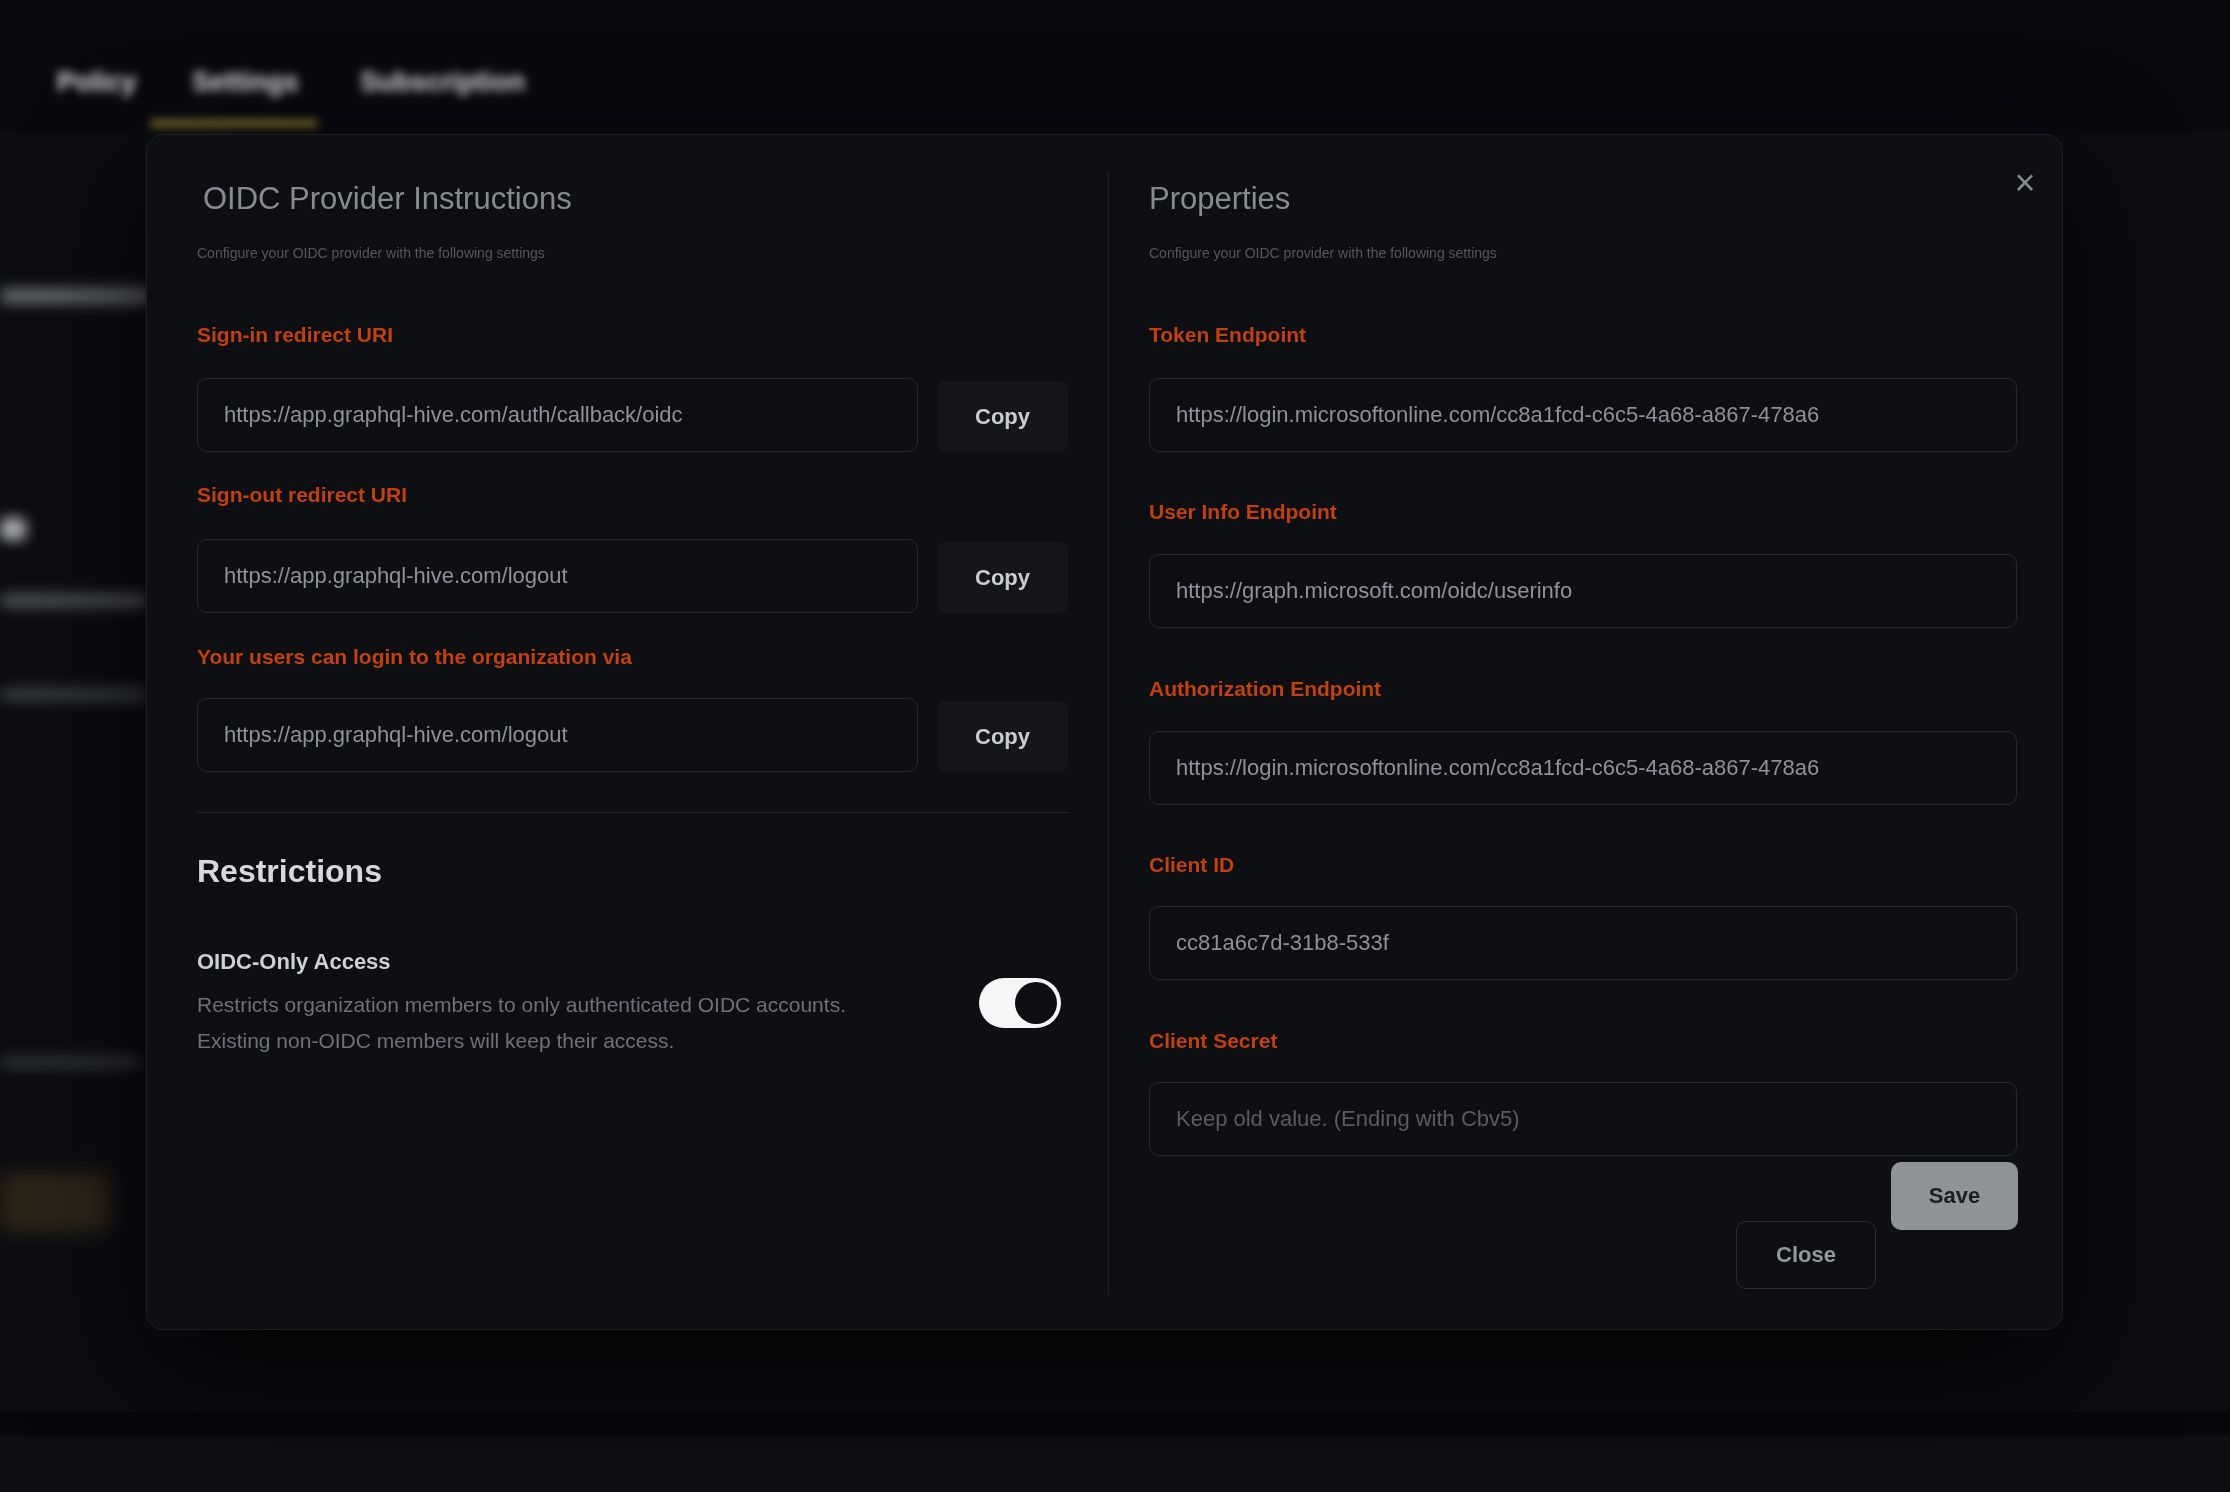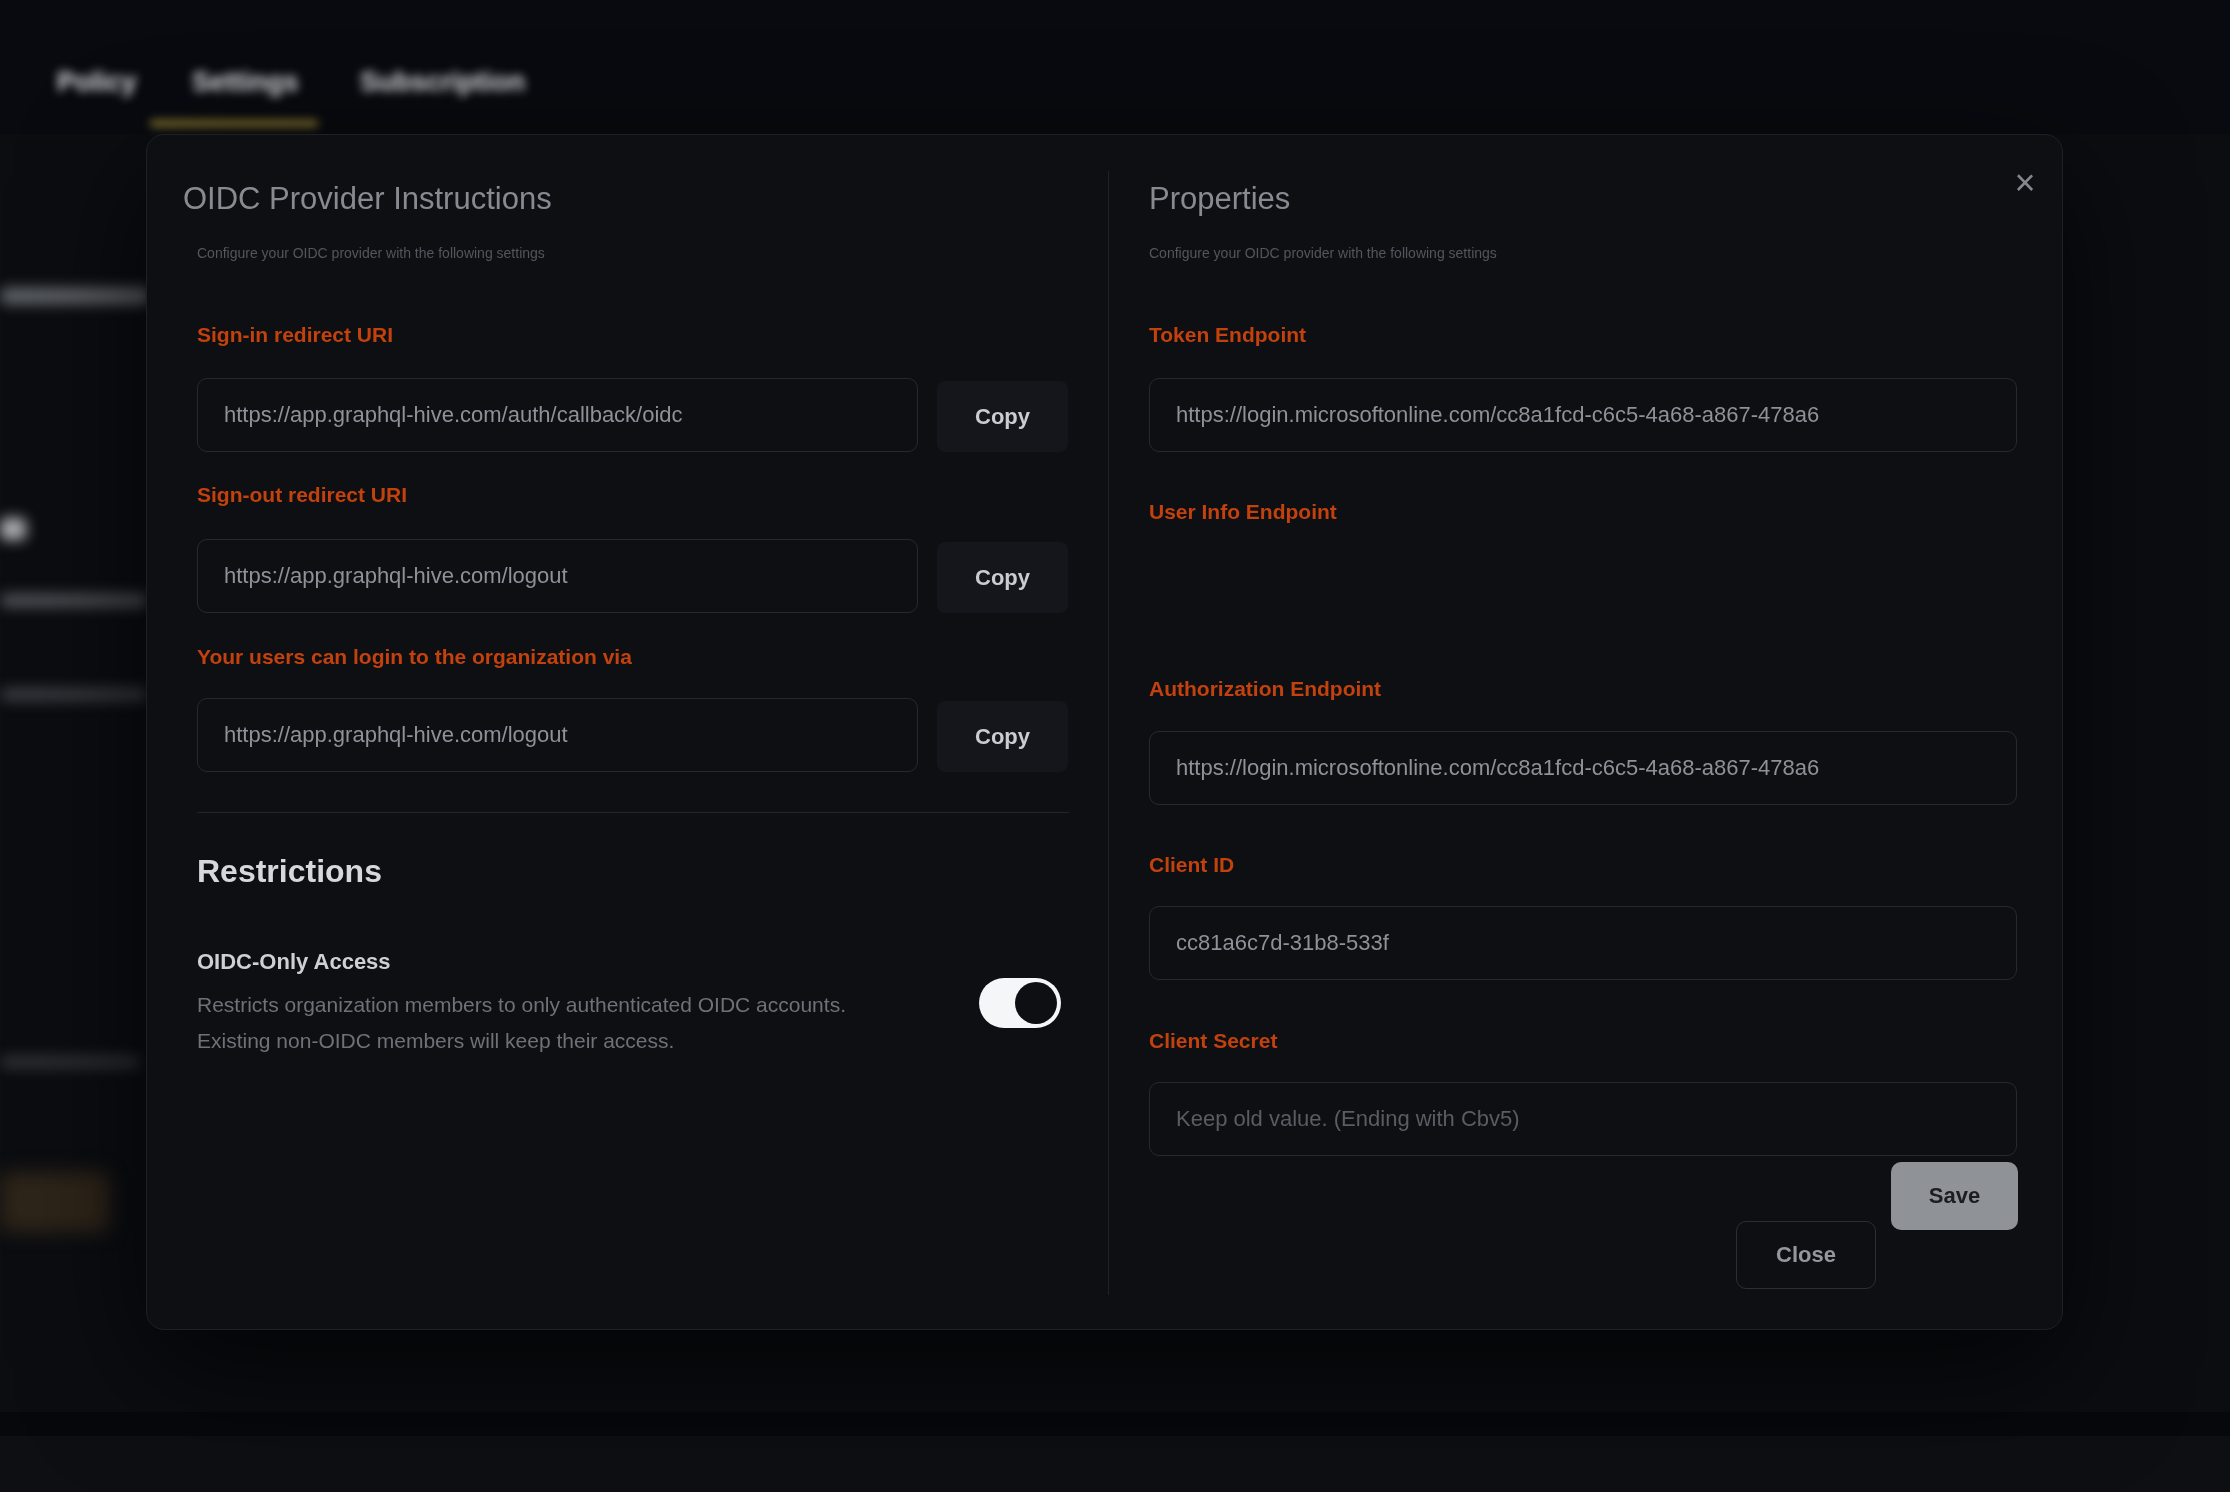--- a/index.html
+++ b/index.html
@@ -87,21 +87,21 @@
 
 <div class="abs footer-strip"></div>
 <div class="abs footer-below"></div>
 
 <div class="abs modal">
 
   <div class="abs x-icon" style="left:1856px; top:26px;">×</div>
 
   <div class="abs v-divider"></div>
 
-  <div class="abs section-title" style="left:36px; top:46px;">OIDC Provider Instructions</div>
+  <div class="abs section-title" style="left:56px; top:46px;">OIDC Provider Instructions</div>
   <div class="abs section-sub" style="left:50px; top:110px;">Configure your OIDC provider with the following settings</div>
 
   <div class="abs field-label" style="left:50px; top:188px;">Sign-in redirect URI</div>
   <input class="abs url-input" style="left: 50px; top: 243px; width: 721px;" readonly="" value="https://app.graphql-hive.com/auth/callback/oidc">
   <button class="abs copy-btn" style="left:790px; top:246px;">Copy</button>
 
   <div class="abs field-label" style="left:50px; top:348px;">Sign-out redirect URI</div>
   <input class="abs url-input" style="left: 50px; top: 404px; width: 721px;" readonly="" value="https://app.graphql-hive.com/logout">
   <button class="abs copy-btn" style="left:790px; top:407px;">Copy</button>
 
@@ -121,20 +121,21 @@
     <div class="knob"></div>
   </div>
 
   <div class="abs section-title" style="left:1002px; top:46px;">Properties</div>
   <div class="abs section-sub" style="left:1002px; top:110px;">Configure your OIDC provider with the following settings</div>
 
   <div class="abs field-label" style="left:1002px; top:188px;">Token Endpoint</div>
   <input class="abs url-input" style="left: 1002px; top: 243px; width: 868px;" value="https://login.microsoftonline.com/cc8a1fcd-c6c5-4a68-a867-478a6">
 
   <div class="abs field-label" style="left:1002px; top:365px;">User Info Endpoint</div>
+  <input class="abs url-input" style="left: 1002px; top: 419px; width: 868px;" value="https://graph.microsoft.com/oidc/userinfo">
 
   <div class="abs field-label" style="left:1002px; top:542px;">Authorization Endpoint</div>
   <input class="abs url-input" style="left: 1002px; top: 596px; width: 868px;" value="https://login.microsoftonline.com/cc8a1fcd-c6c5-4a68-a867-478a6">
 
   <div class="abs field-label" style="left:1002px; top:718px;">Client ID</div>
   <input class="abs url-input" style="left: 1002px; top: 771px; width: 868px;" value="cc81a6c7d-31b8-533f">
 
   <div class="abs field-label" style="left:1002px; top:894px;">Client Secret</div>
   <input class="abs url-input" style="left: 1002px; top: 947px; width: 868px;" placeholder="Keep old value. (Ending with Cbv5)">
 

